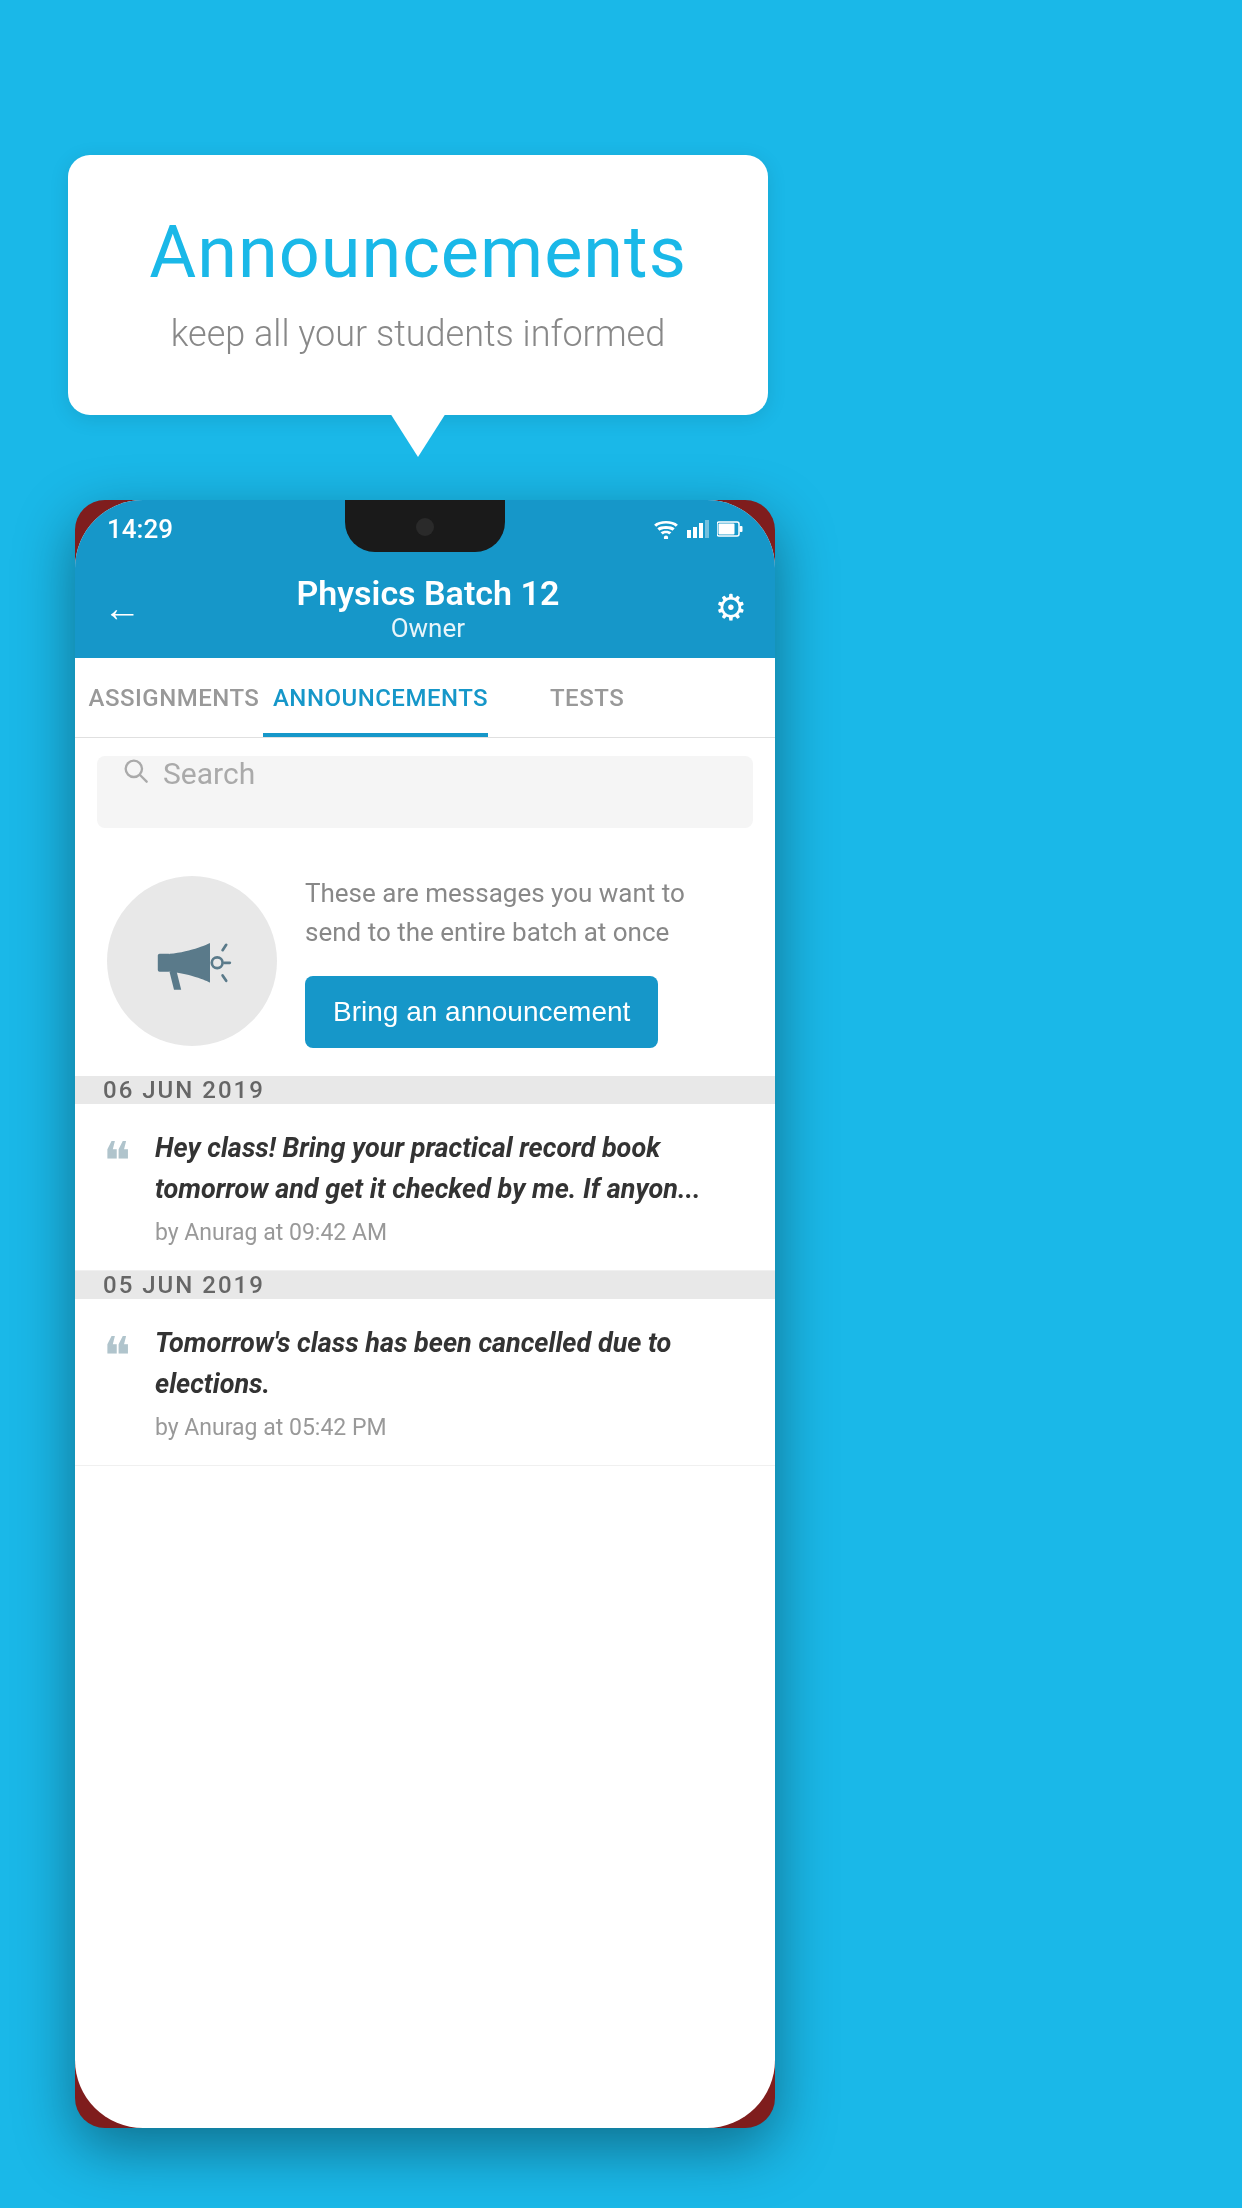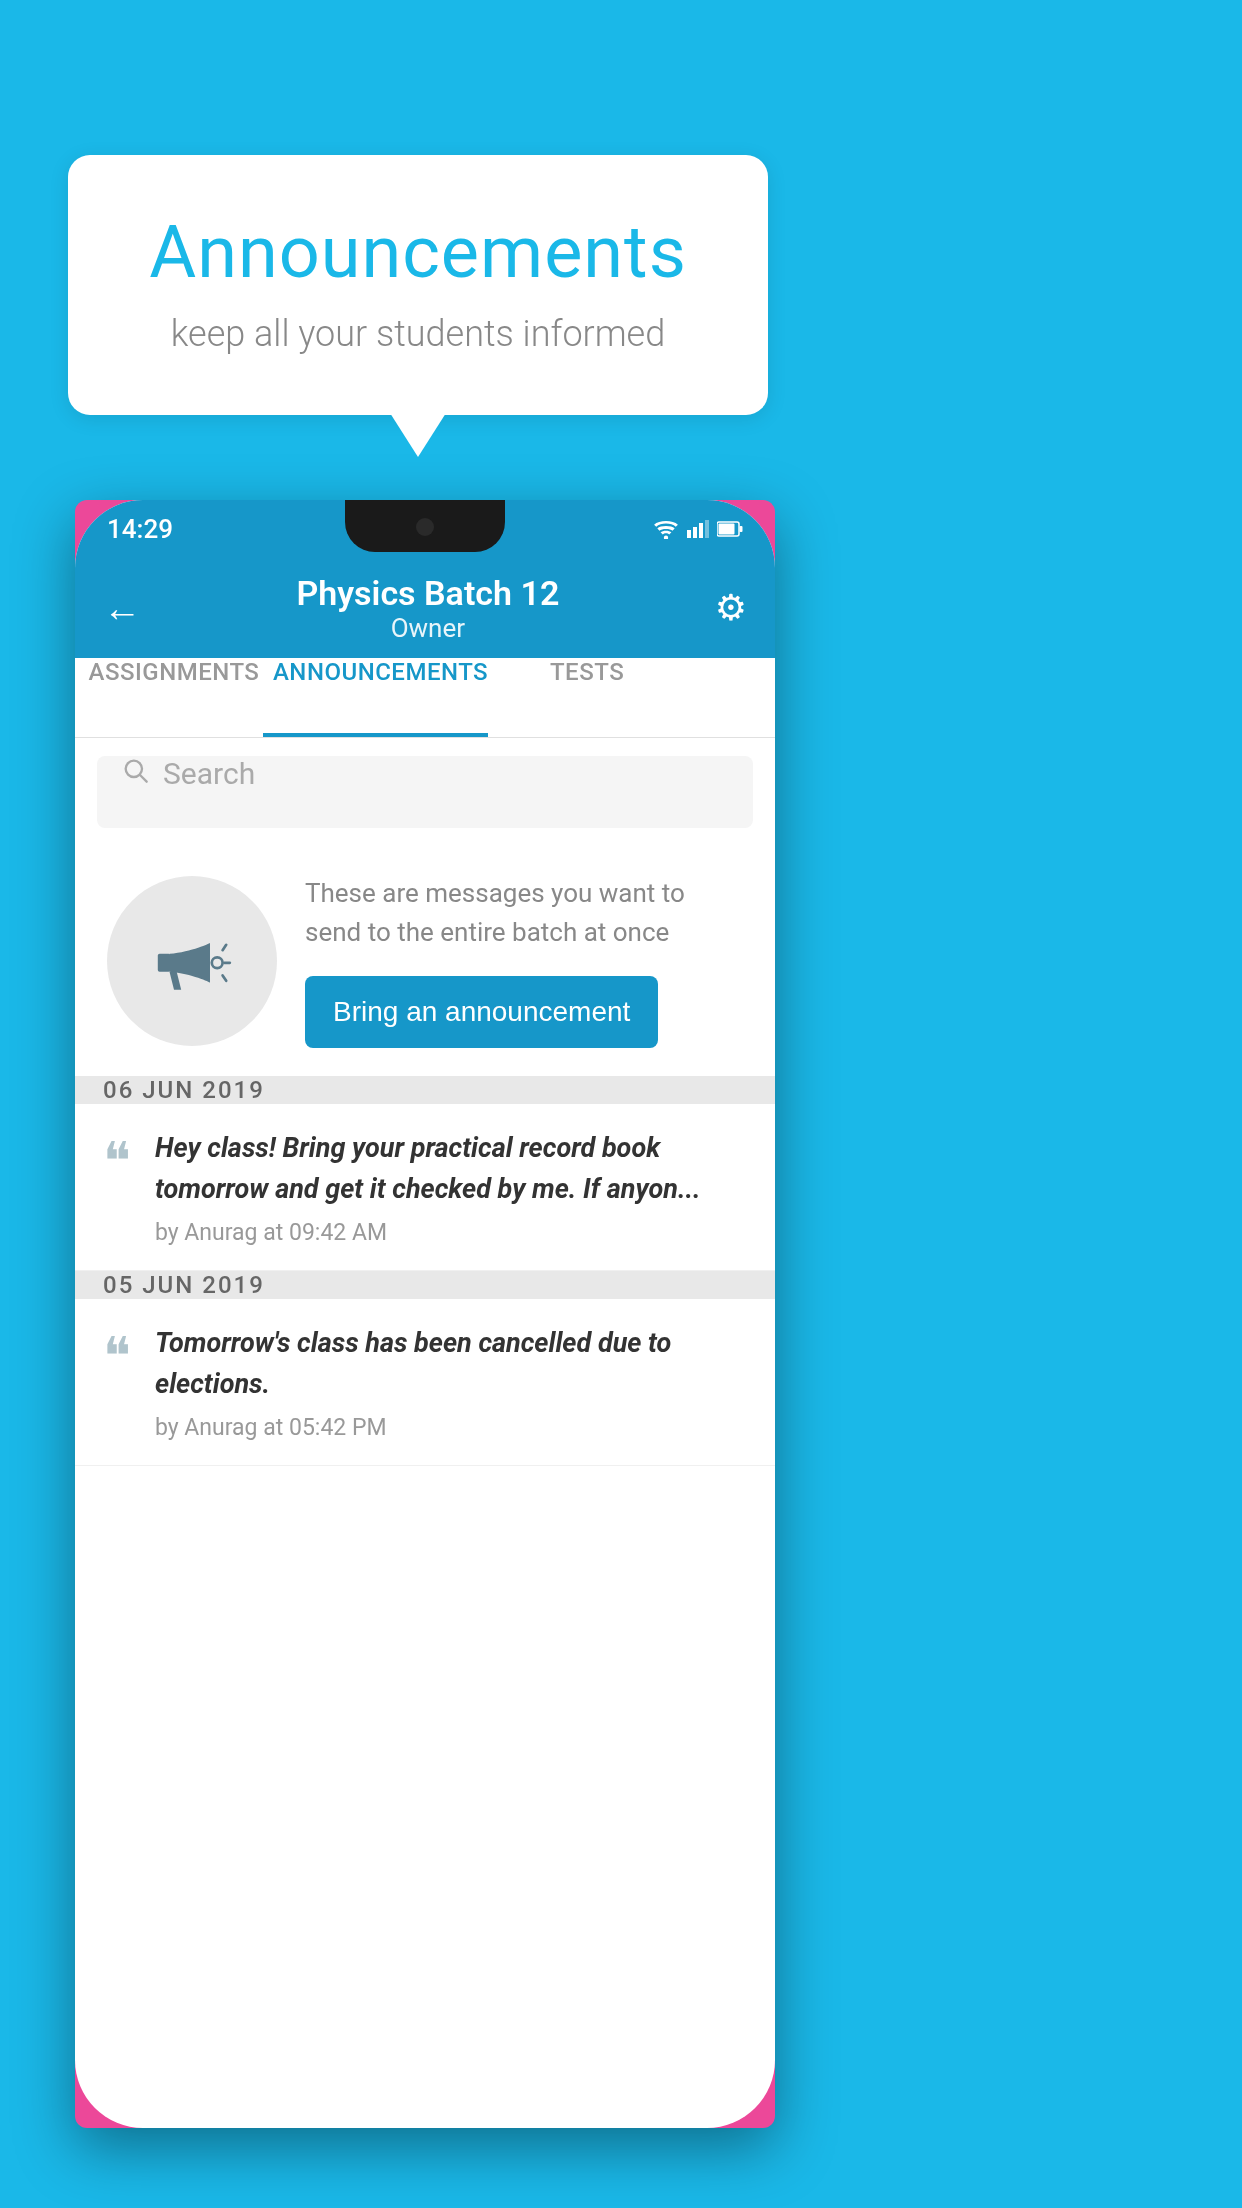--- a/index.html
+++ b/index.html
@@ -57,22 +57,22 @@
       font-weight: 300;
     }
 
     
     .phone-frame {
       position: absolute;
       top: 500px;
       left: 75px;
       width: 700px;
       height: 1628px;
-      background: #ec4899;
-      border-radius: 12px;
+      background: #7f1d1d;
+      border-radius: 30px;
       box-shadow: 0 20px 60px rgba(0,0,0,0.4);
       overflow: hidden;
     }
 
     
     .phone-screen {
       position: absolute;
       top: 0;
       left: 0;
       right: 0;
@@ -175,20 +175,21 @@
     .tabs {
       background: white;
       display: flex;
       border-bottom: 1px solid #e0e0e0;
       height: 80px;
     }
 
     .tab {
       flex: 1;
       display: flex;
+      align-items: center;
       justify-content: center;
       font-size: 24px;
       font-weight: 500;
       color: #999;
       cursor: pointer;
       letter-spacing: 0.5px;
       position: relative;
       padding-left: 10px;
     }
 

